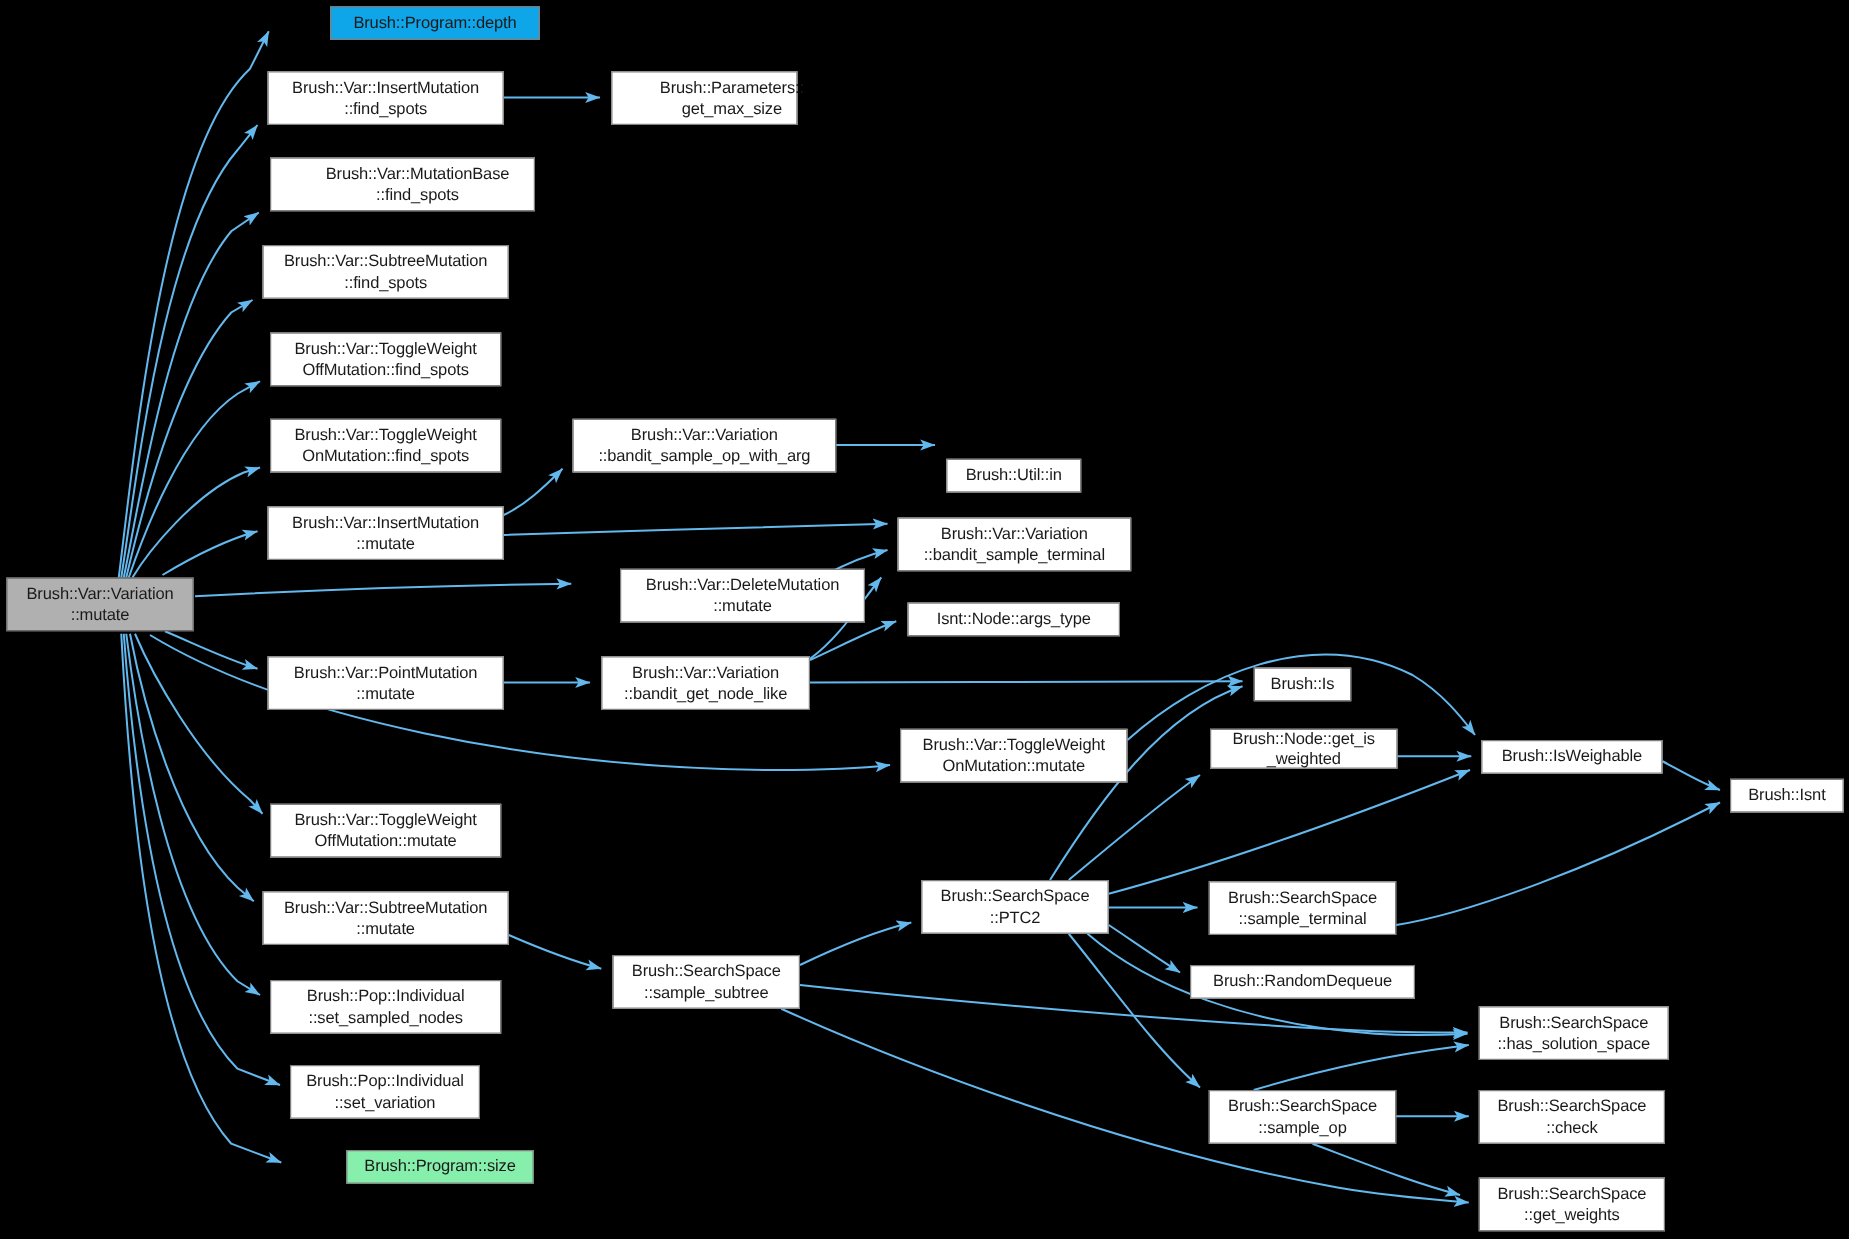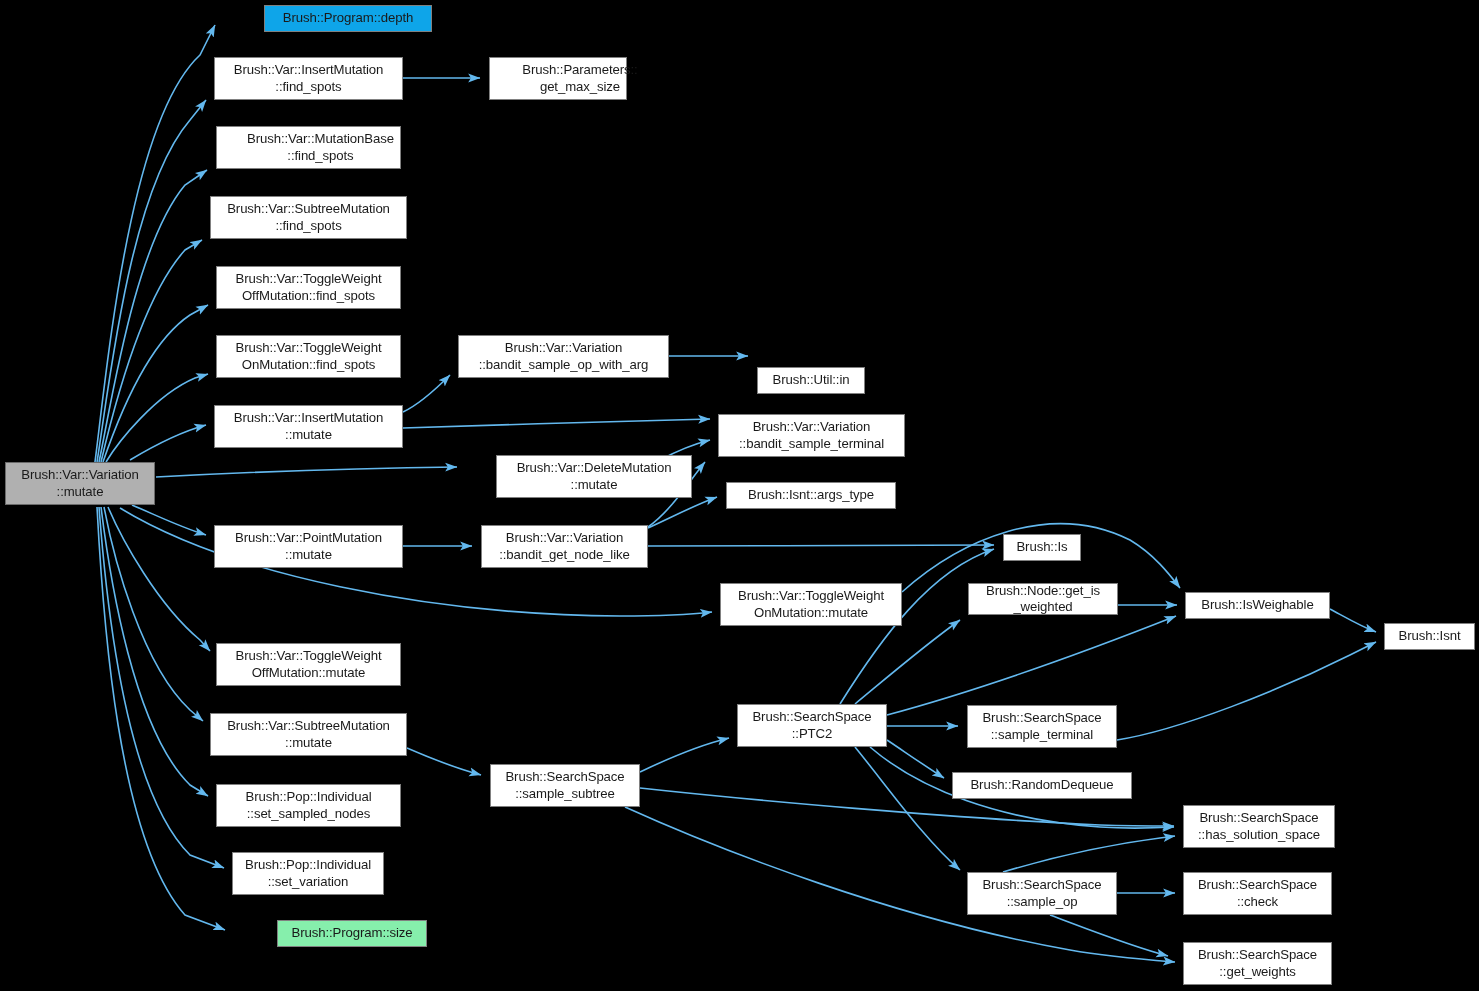--- a/index.html
+++ b/index.html
@@ -97,40 +97,40 @@
         <path d="M 1117,893 L 1175,893" marker-end="url(#arrow)" stroke="#63b8ee"></path>
         <path d="M 1050,915 C 1090,930 1130,946 1168,956" marker-end="url(#arrow)" stroke="#63b8ee"></path>
       </g>
   </svg>
   <div id="node-layer">
       <div class="node current" style="left: 5px; top: 462px; width: 150px; height: 43px; background: rgb(176, 176, 176);">Brush::Var::Variation
 ::mutate</div>
       <div class="node" style="left: 225px; top: 5px; width: 168px; height: 27px; background: #0ea5e9; border-color: rgb(128, 128, 128); margin-left: 39px;">Brush::Program::depth</div>
       <div class="node" style="left: 214px; top: 57px; width: 189px; height: 43px; background: rgb(255, 255, 255); border-color: rgb(128, 128, 128);">Brush::Var::InsertMutation
 ::find_spots</div>
-      <div class="node" style="left: 489px; top: 57px; width: 138px; height: 43px; background: rgb(255, 255, 255); border-color: rgb(128, 128, 128); padding-left: 48px;">Brush::Parameters::
+      <div class="node" style="left: 489px; top: 57px; width: 149px; height: 43px; background: rgb(255, 255, 255); border-color: rgb(128, 128, 128); padding-left: 48px;">Brush::Parameters::
 get_max_size</div>
-      <div class="node" style="left: 216px; top: 126px; width: 185px; height: 43px; background: rgb(255, 255, 255); border-color: rgb(128, 128, 128); padding-left: 28px;">Brush::Var::MutationBase
+      <div class="node" style="left: 216px; top: 126px; width: 212px; height: 43px; background: rgb(255, 255, 255); border-color: rgb(128, 128, 128); padding-left: 28px;">Brush::Var::MutationBase
 ::find_spots</div>
       <div class="node" style="left: 210px; top: 196px; width: 197px; height: 43px; background: rgb(255, 255, 255); border-color: rgb(128, 128, 128);">Brush::Var::SubtreeMutation
 ::find_spots</div>
       <div class="node" style="left: 216px; top: 266px; width: 185px; height: 43px; background: rgb(255, 255, 255); border-color: rgb(128, 128, 128);">Brush::Var::ToggleWeight
 OffMutation::find_spots</div>
       <div class="node" style="left: 216px; top: 335px; width: 185px; height: 43px; background: rgb(255, 255, 255); border-color: rgb(128, 128, 128);">Brush::Var::ToggleWeight
 OnMutation::find_spots</div>
       <div class="node" style="left: 458px; top: 335px; width: 211px; height: 43px; background: rgb(255, 255, 255); border-color: rgb(128, 128, 128);">Brush::Var::Variation
 ::bandit_sample_op_with_arg</div>
       <div class="node" style="left: 757px; top: 342px; width: 108px; height: 27px; background: rgb(255, 255, 255); border-color: rgb(128, 128, 128); margin-top: 25px;">Brush::Util::in</div>
       <div class="node" style="left: 214px; top: 405px; width: 189px; height: 43px; background: rgb(255, 255, 255); border-color: rgb(128, 128, 128);">Brush::Var::InsertMutation
 ::mutate</div>
       <div class="node" style="left: 718px; top: 414px; width: 187px; height: 43px; background: rgb(255, 255, 255); border-color: rgb(128, 128, 128);">Brush::Var::Variation
 ::bandit_sample_terminal</div>
       <div class="node" style="left: 464px; top: 455px; width: 196px; height: 43px; background: rgb(255, 255, 255); border-color: rgb(128, 128, 128); margin-left: 32px;">Brush::Var::DeleteMutation
 ::mutate</div>
-      <div class="node" style="left: 726px; top: 482px; width: 170px; height: 27px; background: rgb(255, 255, 255); border-color: rgb(128, 128, 128);">Brush::Isnt::args_type</div>
+      <div class="node" style="left: 726px; top: 482px; width: 170px; height: 27px; background: rgb(255, 255, 255); border-color: rgb(128, 128, 128);">Isnt::Node::args_type</div>
       <div class="node" style="left: 214px; top: 525px; width: 189px; height: 43px; background: rgb(255, 255, 255); border-color: rgb(128, 128, 128);">Brush::Var::PointMutation
 ::mutate</div>
       <div class="node" style="left: 481px; top: 525px; width: 167px; height: 43px; background: rgb(255, 255, 255); border-color: rgb(128, 128, 128);">Brush::Var::Variation
 ::bandit_get_node_like</div>
       <div class="node" style="left: 1003px; top: 534px; width: 78px; height: 27px; background: rgb(255, 255, 255); border-color: rgb(128, 128, 128);">Brush::Is</div>
       <div class="node" style="left: 720px; top: 583px; width: 182px; height: 43px; background: rgb(255, 255, 255); border-color: rgb(128, 128, 128);">Brush::Var::ToggleWeight
 OnMutation::mutate</div>
       <div class="node" style="left: 968px; top: 583px; width: 150px; height: 32px; background: rgb(255, 255, 255); border-color: rgb(128, 128, 128);">Brush::Node::get_is
 _weighted</div>
       <div class="node" style="left: 1185px; top: 592px; width: 145px; height: 27px; background: rgb(255, 255, 255); border-color: rgb(128, 128, 128);">Brush::IsWeighable</div>

